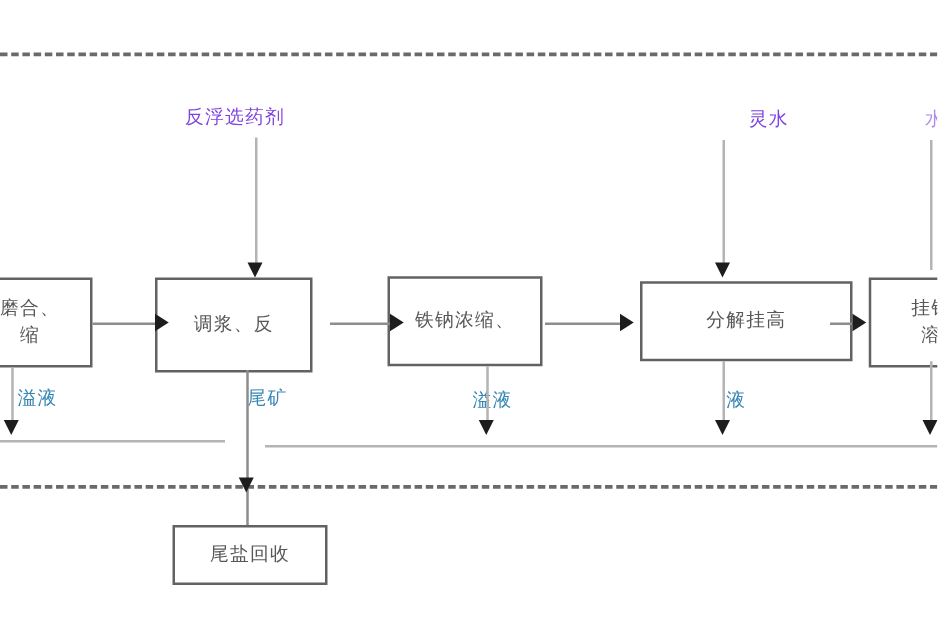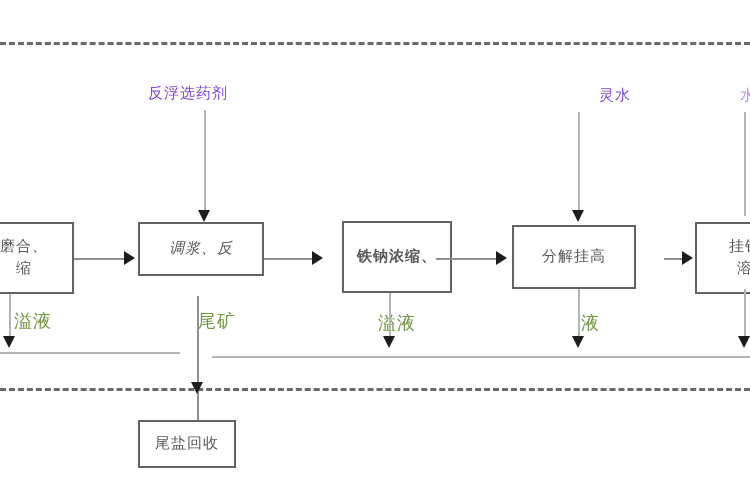--- a/index.html
+++ b/index.html
@@ -43,25 +43,25 @@
     line-height: 1.45;
     font-size: 15px;
     letter-spacing: 1px;
     color: #4a4a4a;
     padding: 2px 4px;
     opacity: 0.92;
   }
   .pbox span { display: block; width: 100%; }
 
   .pbox.b0 { left: -26px;  top: 222px; width: 100px; height: 72px; }
-  .pbox.b1 { left: 138px;  top: 222px; width: 126px; height: 54px; font-style: italic; }
-  .pbox.b2 { left: 342px;  top: 221px; width: 110px; height: 72px; font-weight: bold; }
-  .pbox.b3 { left: 512px;  top: 225px; width: 124px; height: 64px; }
+  .pbox.b1 { left: 124px;  top: 222px; width: 126px; height: 76px; }
+  .pbox.b2 { left: 310px;  top: 221px; width: 124px; height: 72px; }
+  .pbox.b3 { left: 512px;  top: 225px; width: 170px; height: 64px; }
   .pbox.b4 { left: 695px;  top: 222px; width: 100px; height: 72px; }
-  .pbox.tail { left: 138px; top: 420px; width: 98px; height: 48px; font-size: 15px; }
+  .pbox.tail { left: 138px; top: 420px; width: 124px; height: 48px; font-size: 15px; }
 
   
   .hline {
     position: absolute;
     height: 0;
     border-top: 2px solid #8d8d8d;
   }
   .vline {
     position: absolute;
     width: 0;
@@ -88,22 +88,22 @@
   
   .lbl {
     position: absolute;
     font-size: 15px;
     letter-spacing: 1px;
     color: #6d28d9;
     white-space: nowrap;
     opacity: 0.88;
   }
   .lbl.sm {
-    font-size: 18px;
-    color: #4d7c0f;
+    font-size: 15px;
+    color: #0369a1;
     opacity: 0.8;
   }
   .lbl.faint { opacity: 0.55; }
 </style>
 </head>
 <body>
 
 <div id="stage">
 
   <div class="dash-rule top"></div>

